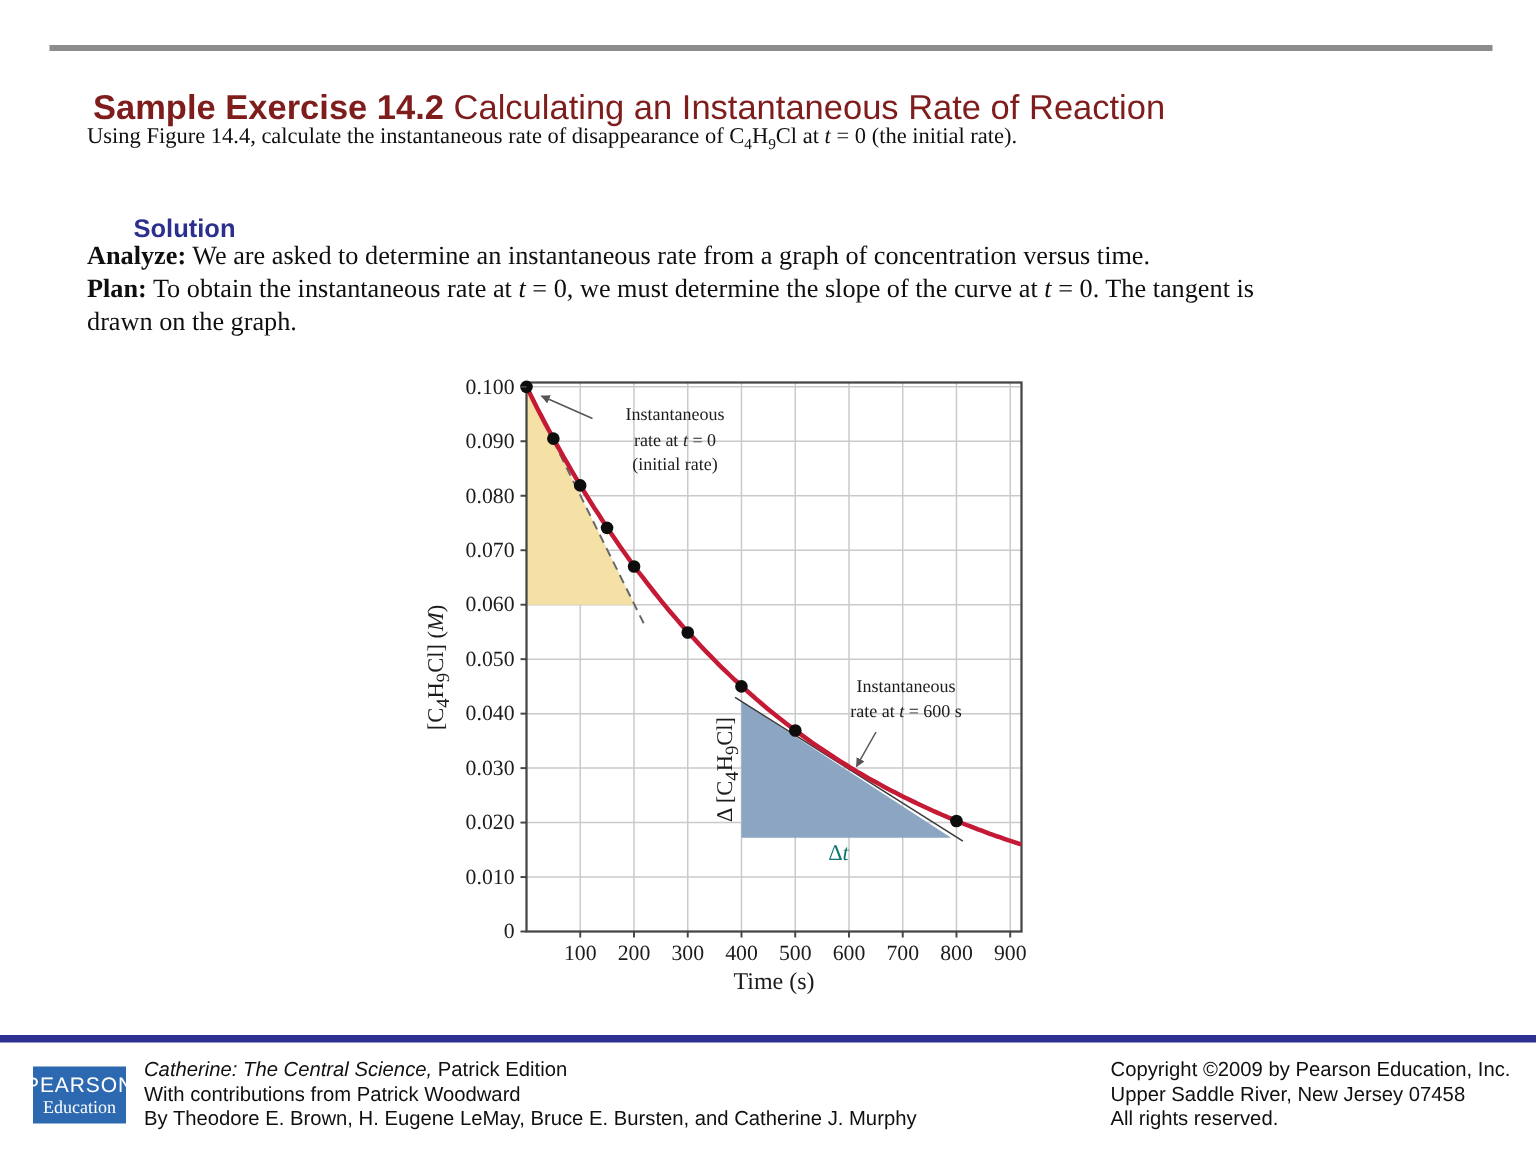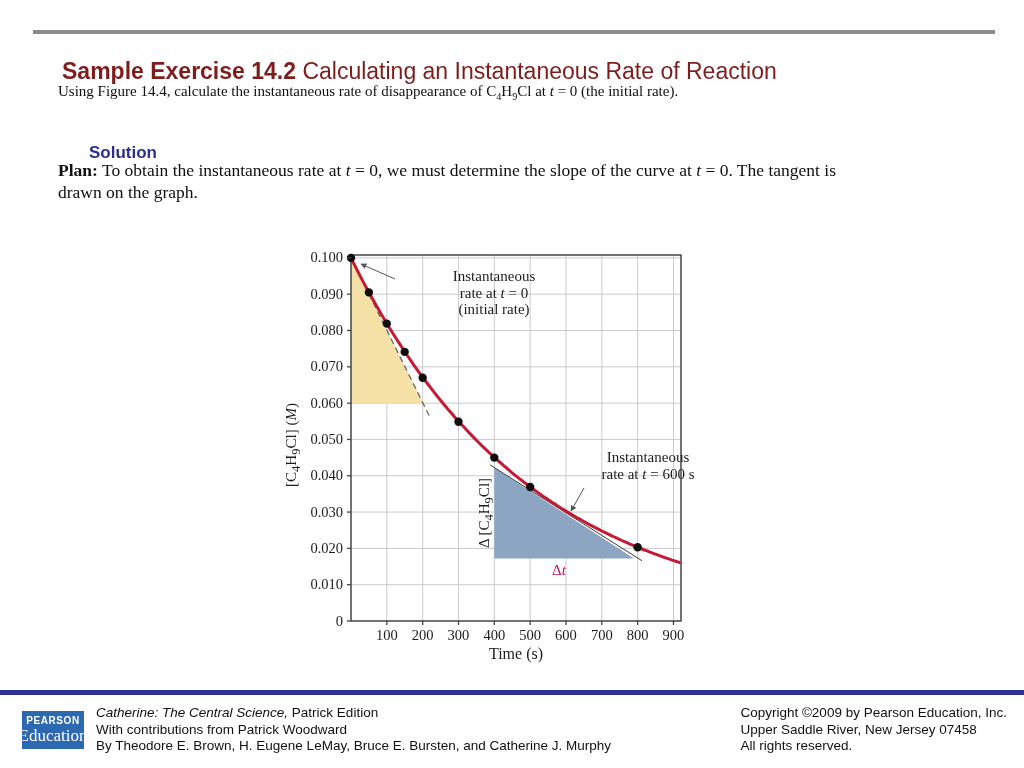--- a/index.html
+++ b/index.html
@@ -16,51 +16,52 @@
   .intro{position:absolute;left:58px;top:83px;width:920px;margin:0;font-size:15px;color:#0f0f0f;}
   .intro sub, .body sub{font-size:68%;}
   .sol-head{position:absolute;left:72px;top:126px;margin:17px;font-family:"Liberation Sans",sans-serif;
             font-size:17px;font-weight:700;color:#2c2f8d;}
   .body{position:absolute;left:58px;top:159px;width:818px;margin:0;font-size:17.5px;line-height:22px;color:#0f0f0f;}
   .body b{font-weight:700;}
 
   
   .figure{position:absolute;left:283px;top:246px;width:430px;height:422px;}
   .figure svg{position:absolute;left:0;top:0;}
-  .ann{position:absolute;text-align:center;font-size:15px;line-height:16.5px;color:#1c1c1c;white-space:nowrap;margin-left:44px;}
+  .ann{position:absolute;text-align:center;font-size:12px;line-height:16.5px;color:#1c1c1c;white-space:nowrap;}
   .ann1{left:167px;top:22px;transform:translateX(-50%);}
   .ann2{left:321px;top:203px;transform:translateX(-50%);}
   .rot{position:absolute;white-space:nowrap;font-size:15px;color:#1c1c1c;}
   .ylab{left:10px;top:199px;transform:translate(-50%,-50%) rotate(-90deg);}
   .dconc{left:203px;top:267px;transform:translate(-50%,-50%) rotate(-90deg);}
-  .dt{position:absolute;left:276px;top:324px;transform:translate(-50%,-50%);font-size:15px;color:#be185d;}
+  .dt{position:absolute;left:276px;top:324px;transform:translate(-50%,-50%);font-size:15px;color:#0f766e;}
 
   
   .footer-bar{position:absolute;left:0;top:690px;width:1024px;height:5px;background:#2e3191;}
   .logo{position:absolute;left:22px;top:711px;width:62px;height:38px;background:#2c69b0;
         display:flex;flex-direction:column;align-items:center;justify-content:space-between;padding:4px 0 3px 0;box-sizing:border-box;}
-  .logo .l1{font-family:"Liberation Sans",sans-serif;font-weight:700;font-size:10px;letter-spacing:.6px;color:#fff;}
-  .logo .l2{font-family:"Liberation Serif",serif;font-size:17px;color:#fff;}
+  .logo .l1{font-family:"Liberation Sans",sans-serif;font-weight:400;font-size:14px;letter-spacing:.6px;color:#fff;}
+  .logo .l2{font-family:"Liberation Serif",serif;font-size:12px;color:#fff;}
   .f-left{position:absolute;left:96px;top:705px;font-family:"Liberation Sans",sans-serif;
           font-size:13.5px;line-height:16.5px;color:#101010;}
   .f-right{position:absolute;right:17px;top:705px;text-align:left;font-family:"Liberation Sans",sans-serif;
            font-size:13.5px;line-height:16.5px;color:#101010;}
 </style>
 </head>
 <body>
 
 <div class="top-rule"></div>
 
 <h1 class="title"><span class="tb">Sample Exercise 14.2</span><span> Calculating an Instantaneous Rate of Reaction</span></h1>
 
 <p class="intro"><span>Using Figure 14.4, calculate the instantaneous rate of disappearance of C</span><sub>4</sub><span>H</span><sub>9</sub><span>Cl at </span><i>t</i><span> = 0 (the initial rate).</span></p>
 
 <h2 class="sol-head">Solution</h2>
 
 <div class="body">
+  <div><b>Analyze:</b><span> We are asked to determine an instantaneous rate from a graph of concentration versus time.</span></div>
   <div><b>Plan:</b><span> To obtain the instantaneous rate at </span><i>t</i><span> = 0, we must determine the slope of the curve at </span><i>t</i><span> = 0. The tangent is drawn on the graph.</span></div>
 </div>
 
 <div class="figure">
   <svg id="chart-svg" width="430" height="422" viewBox="0 0 430 422">
       <defs>
         <marker id="ah" markerWidth="7" markerHeight="7" refX="5.5" refY="3" orient="auto">
           <path d="M0,0 L6,3 L0,6 z" fill="#555555"></path>
         </marker>
       </defs>

